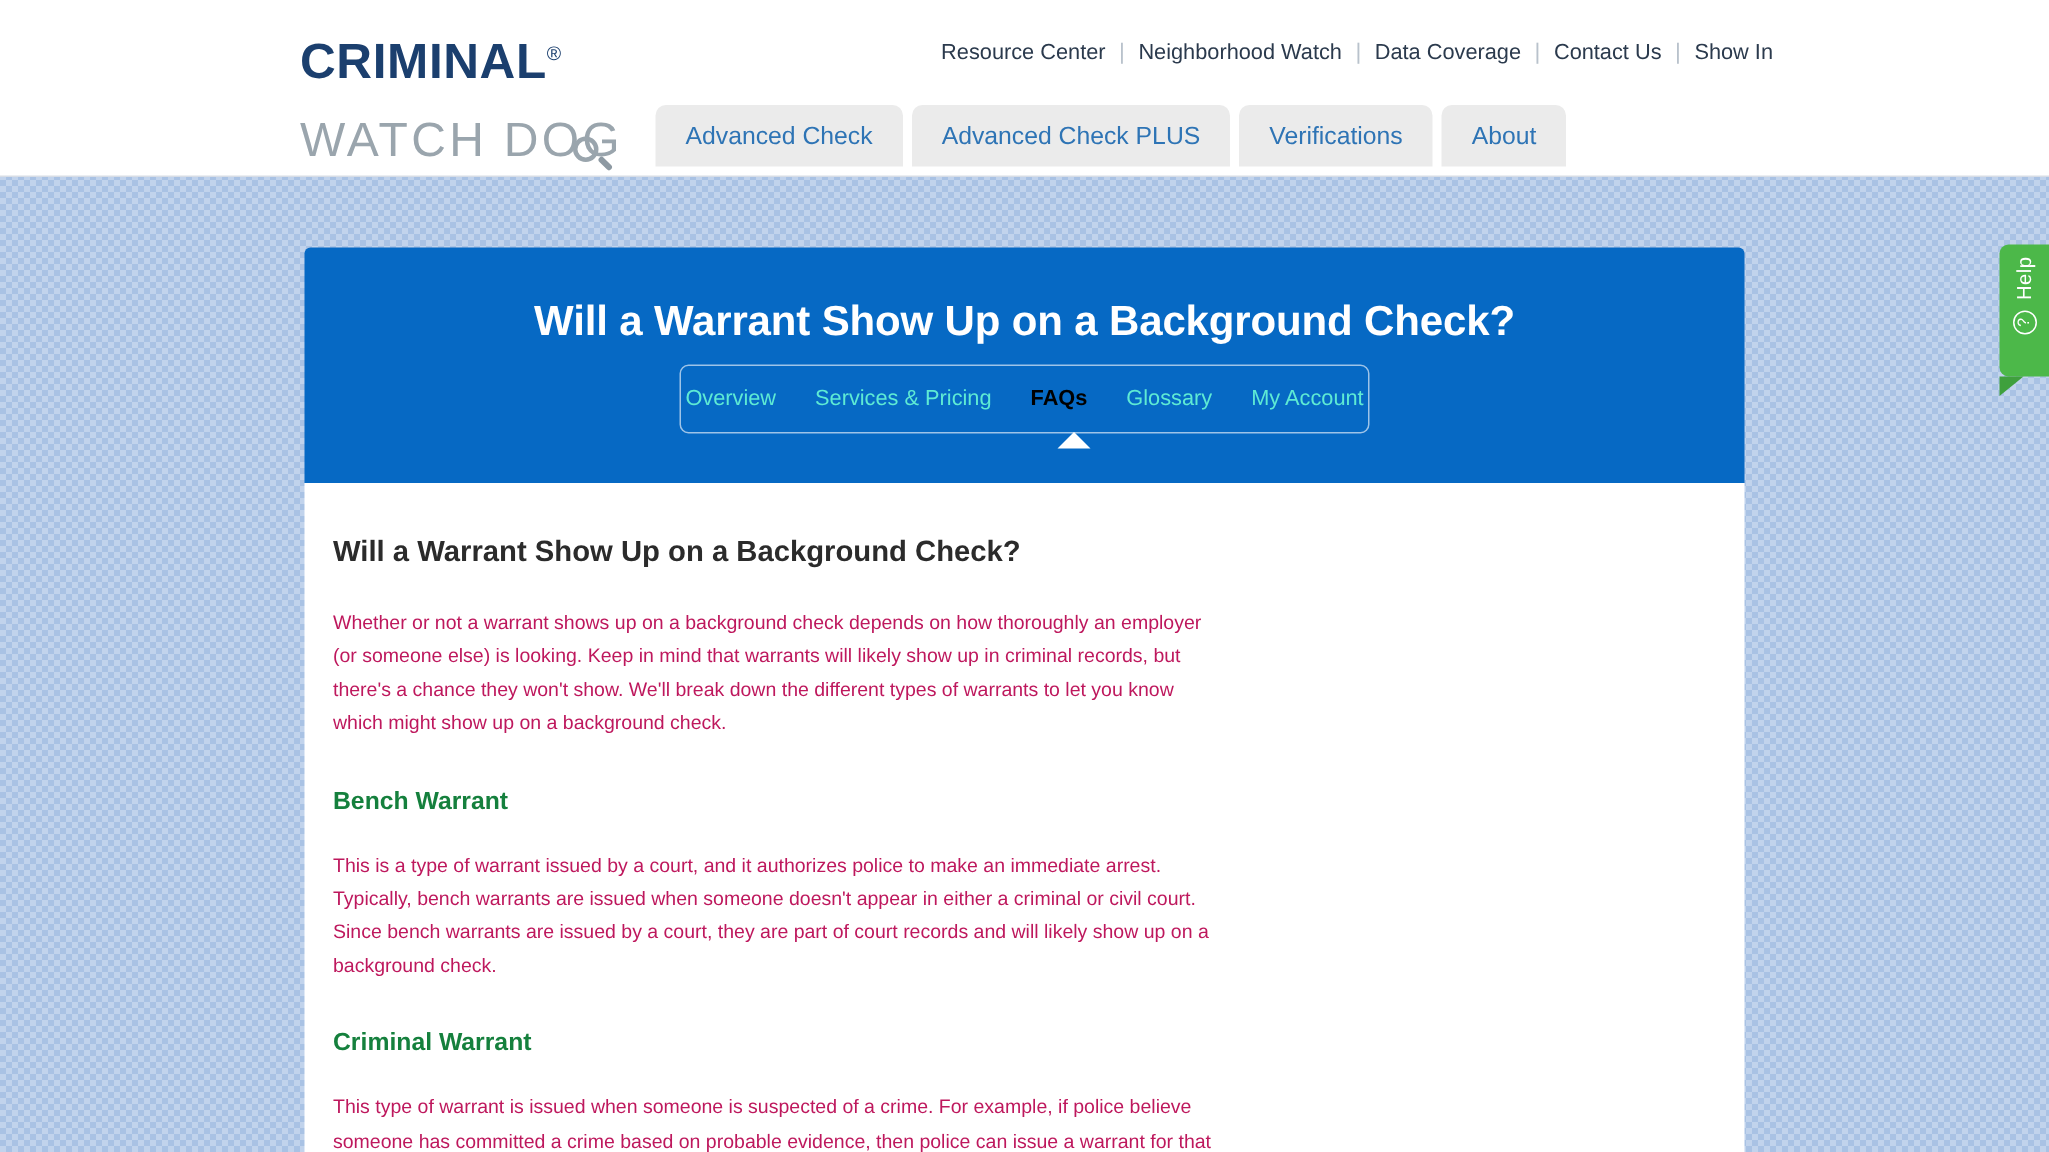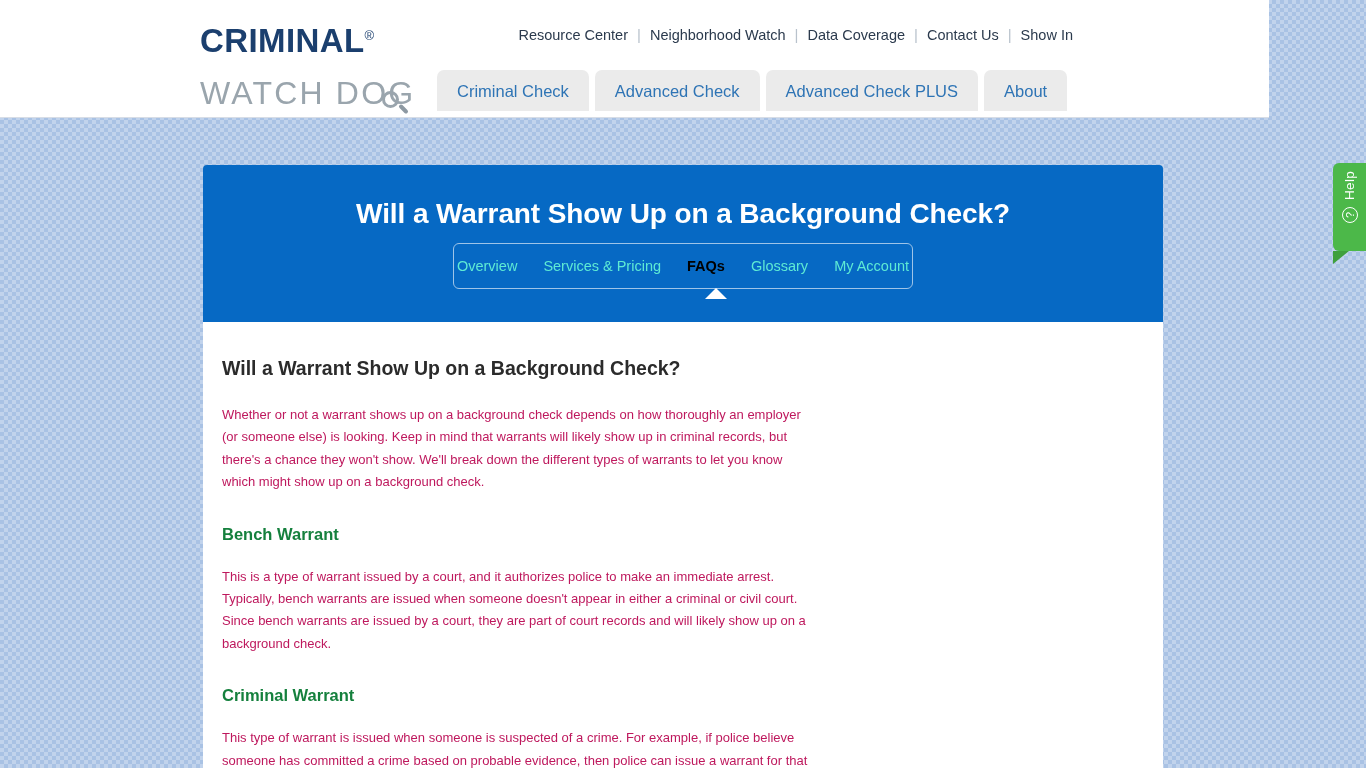--- a/index.html
+++ b/index.html
@@ -16,21 +16,21 @@
       linear-gradient(45deg, rgba(255,255,255,0.28) 25%, transparent 25%, transparent 75%, rgba(255,255,255,0.28) 75%);
     background-size: 8px 8px;
     background-position: 0 0, 4px 4px;
     position: relative;
   }
 
   
   #site-header {
     position: absolute;
     top: 0; left: 0;
-    width: 1269px; height: 118px;
+    width: 1366px; height: 118px;
     background: #ffffff;
     border-bottom: 1px solid #d7dde6;
     z-index: 5;
   }
 
   
   #logo {
     position: absolute;
     left: 200px; top: 18px;
     width: 230px; height: 82px;
@@ -74,21 +74,21 @@
     left: 13px; top: 13px;
     width: 11px; height: 4px;
     background: #8d99a2;
     transform: rotate(45deg);
     border-radius: 2px;
   }
 
   
   #utility-nav {
     position: absolute;
-    right: 196px; top: 26px;
+    right: 184px; top: 26px;
     display: flex;
     align-items: center;
     font-size: 14.5px;
     color: #2b3a4d;
     white-space: nowrap;
   }
   #utility-nav .unav-link {
     color: #2b3a4d;
     text-decoration: none;
     padding: 0 9px;
@@ -281,23 +281,23 @@
     <a class="unav-link" href="#">Neighborhood Watch</a>
     <span class="unav-sep">|</span>
     <a class="unav-link" href="#">Data Coverage</a>
     <span class="unav-sep">|</span>
     <a class="unav-link" href="#">Contact Us</a>
     <span class="unav-sep">|</span>
     <a class="unav-link" href="#">Show In</a>
   </div>
 
   <div id="main-nav">
-    <div class="main-tab">Criminal Check</div>
     <div class="main-tab">Advanced Check</div>
     <div class="main-tab">Advanced Check PLUS</div>
+    <div class="main-tab">Verifications</div>
     <div class="main-tab">About</div>
   </div>
 
 </div>
 
 <div id="page-card">
 
   <div id="blue-header">
     <div id="page-title">Will a Warrant Show Up on a Background Check?</div>
 

